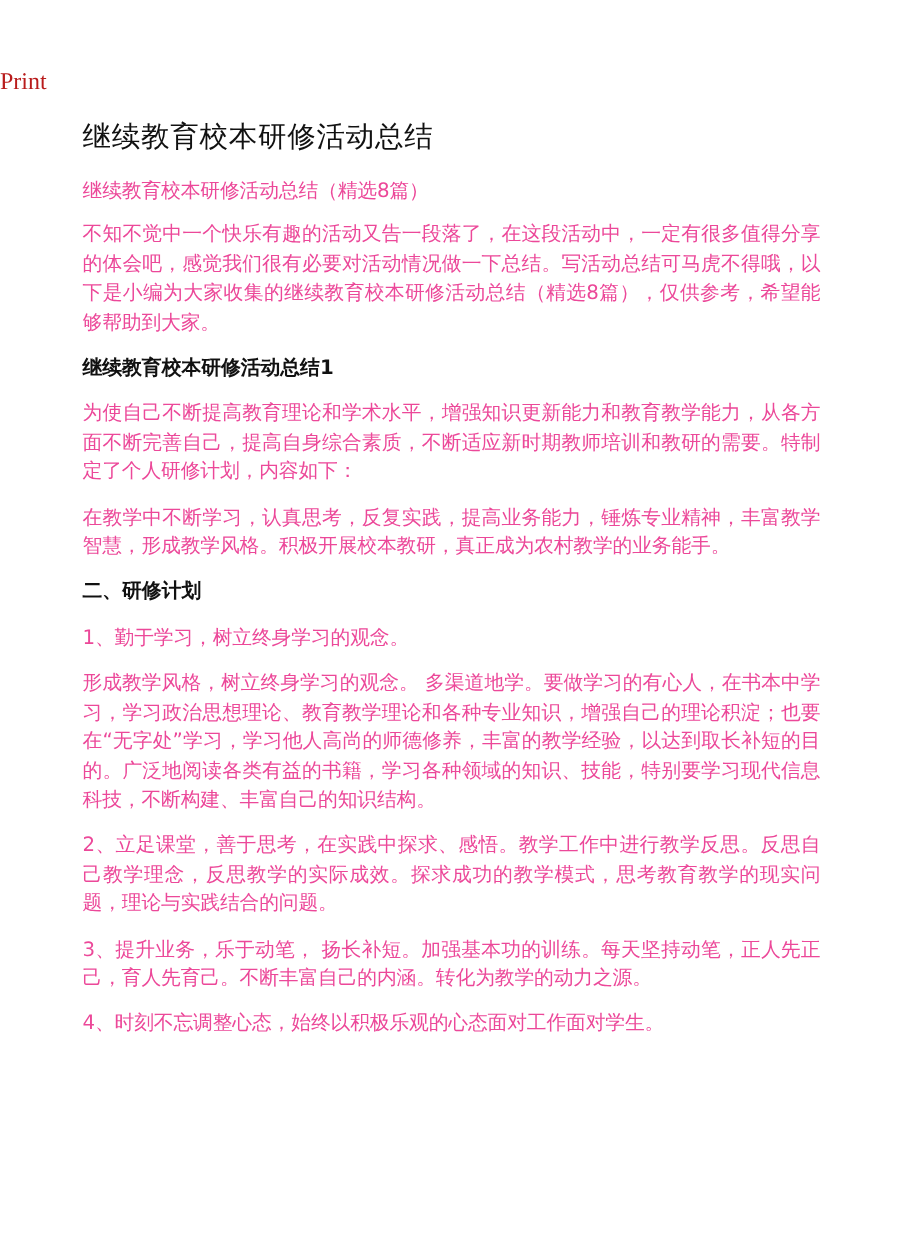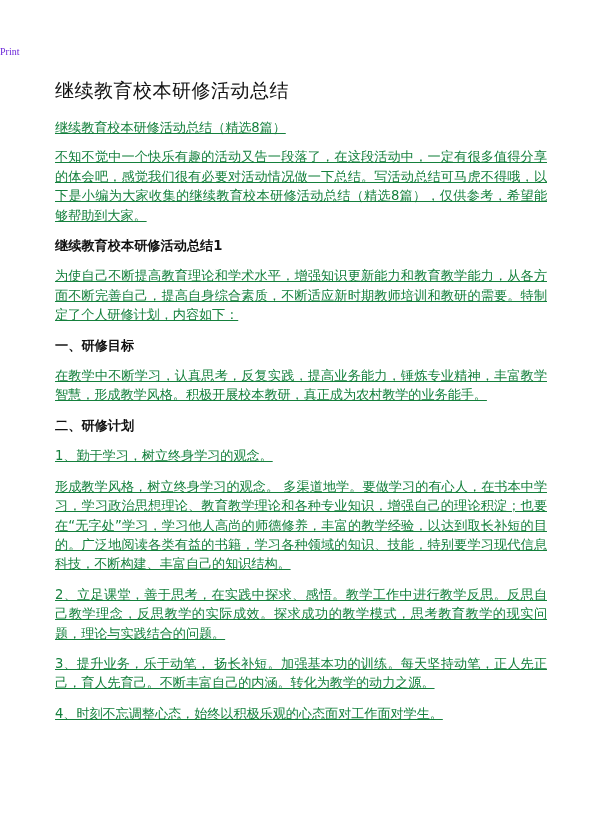--- a/index.html
+++ b/index.html
@@ -19,22 +19,22 @@
     position: absolute;
     left: 55px;
     top: 0;
     width: 492px;
   }
   .print-label {
     position: absolute;
     top: 46px;
     left: 0;
     font-family: "Liberation Serif", "DejaVu Serif", serif;
-    font-size: 10px;
-    color: #6d28d9;
+    font-size: 16px;
+    color: #b91c1c;
   }
   .doc-title {
     position: absolute;
     top: 78px;
     left: 0;
     width: 492px;
     text-align: left;
     font-size: 19px;
     font-weight: normal;
     letter-spacing: 0.5px;
@@ -44,24 +44,23 @@
   .content {
     position: absolute;
     top: 118px;
     left: 0;
     width: 492px;
   }
   p {
     margin: 0 0 11px 0;
     font-size: 13.2px;
     line-height: 19.4px;
-    color: #15803d;
+    color: #ec4899;
     text-align: justify;
     letter-spacing: -0.1px;
-    text-decoration: underline;
   }
   .subtitle {
     margin-bottom: 10px;
   }
   h2 {
     margin: 0 0 11px 0;
     font-size: 13.2px;
     line-height: 19.4px;
     font-weight: bold;
     color: #111;
@@ -73,21 +72,20 @@
 <div class="print-label">Print</div>
 
 <div class="page">
   <h1 class="doc-title">继续教育校本研修活动总结</h1>
 
   <div class="content">
     <p class="subtitle">继续教育校本研修活动总结（精选8篇）</p>
     <p>不知不觉中一个快乐有趣的活动又告一段落了，在这段活动中，一定有很多值得分享的体会吧，感觉我们很有必要对活动情况做一下总结。写活动总结可马虎不得哦，以下是小编为大家收集的继续教育校本研修活动总结（精选8篇），仅供参考，希望能够帮助到大家。</p>
     <h2>继续教育校本研修活动总结1</h2>
     <p>为使自己不断提高教育理论和学术水平，增强知识更新能力和教育教学能力，从各方面不断完善自己，提高自身综合素质，不断适应新时期教师培训和教研的需要。特制定了个人研修计划，内容如下：</p>
-    <h2>一、研修目标</h2>
     <p>在教学中不断学习，认真思考，反复实践，提高业务能力，锤炼专业精神，丰富教学智慧，形成教学风格。积极开展校本教研，真正成为农村教学的业务能手。</p>
     <h2>二、研修计划</h2>
     <p>1、勤于学习，树立终身学习的观念。</p>
     <p>形成教学风格，树立终身学习的观念。 多渠道地学。要做学习的有心人，在书本中学习，学习政治思想理论、教育教学理论和各种专业知识，增强自己的理论积淀；也要在“无字处”学习，学习他人高尚的师德修养，丰富的教学经验，以达到取长补短的目的。广泛地阅读各类有益的书籍，学习各种领域的知识、技能，特别要学习现代信息科技，不断构建、丰富自己的知识结构。</p>
     <p>2、立足课堂，善于思考，在实践中探求、感悟。教学工作中进行教学反思。反思自己教学理念，反思教学的实际成效。探求成功的教学模式，思考教育教学的现实问题，理论与实践结合的问题。</p>
     <p>3、提升业务，乐于动笔， 扬长补短。加强基本功的训练。每天坚持动笔，正人先正己，育人先育己。不断丰富自己的内涵。转化为教学的动力之源。</p>
     <p>4、时刻不忘调整心态，始终以积极乐观的心态面对工作面对学生。</p>
   </div>
 </div>
 

